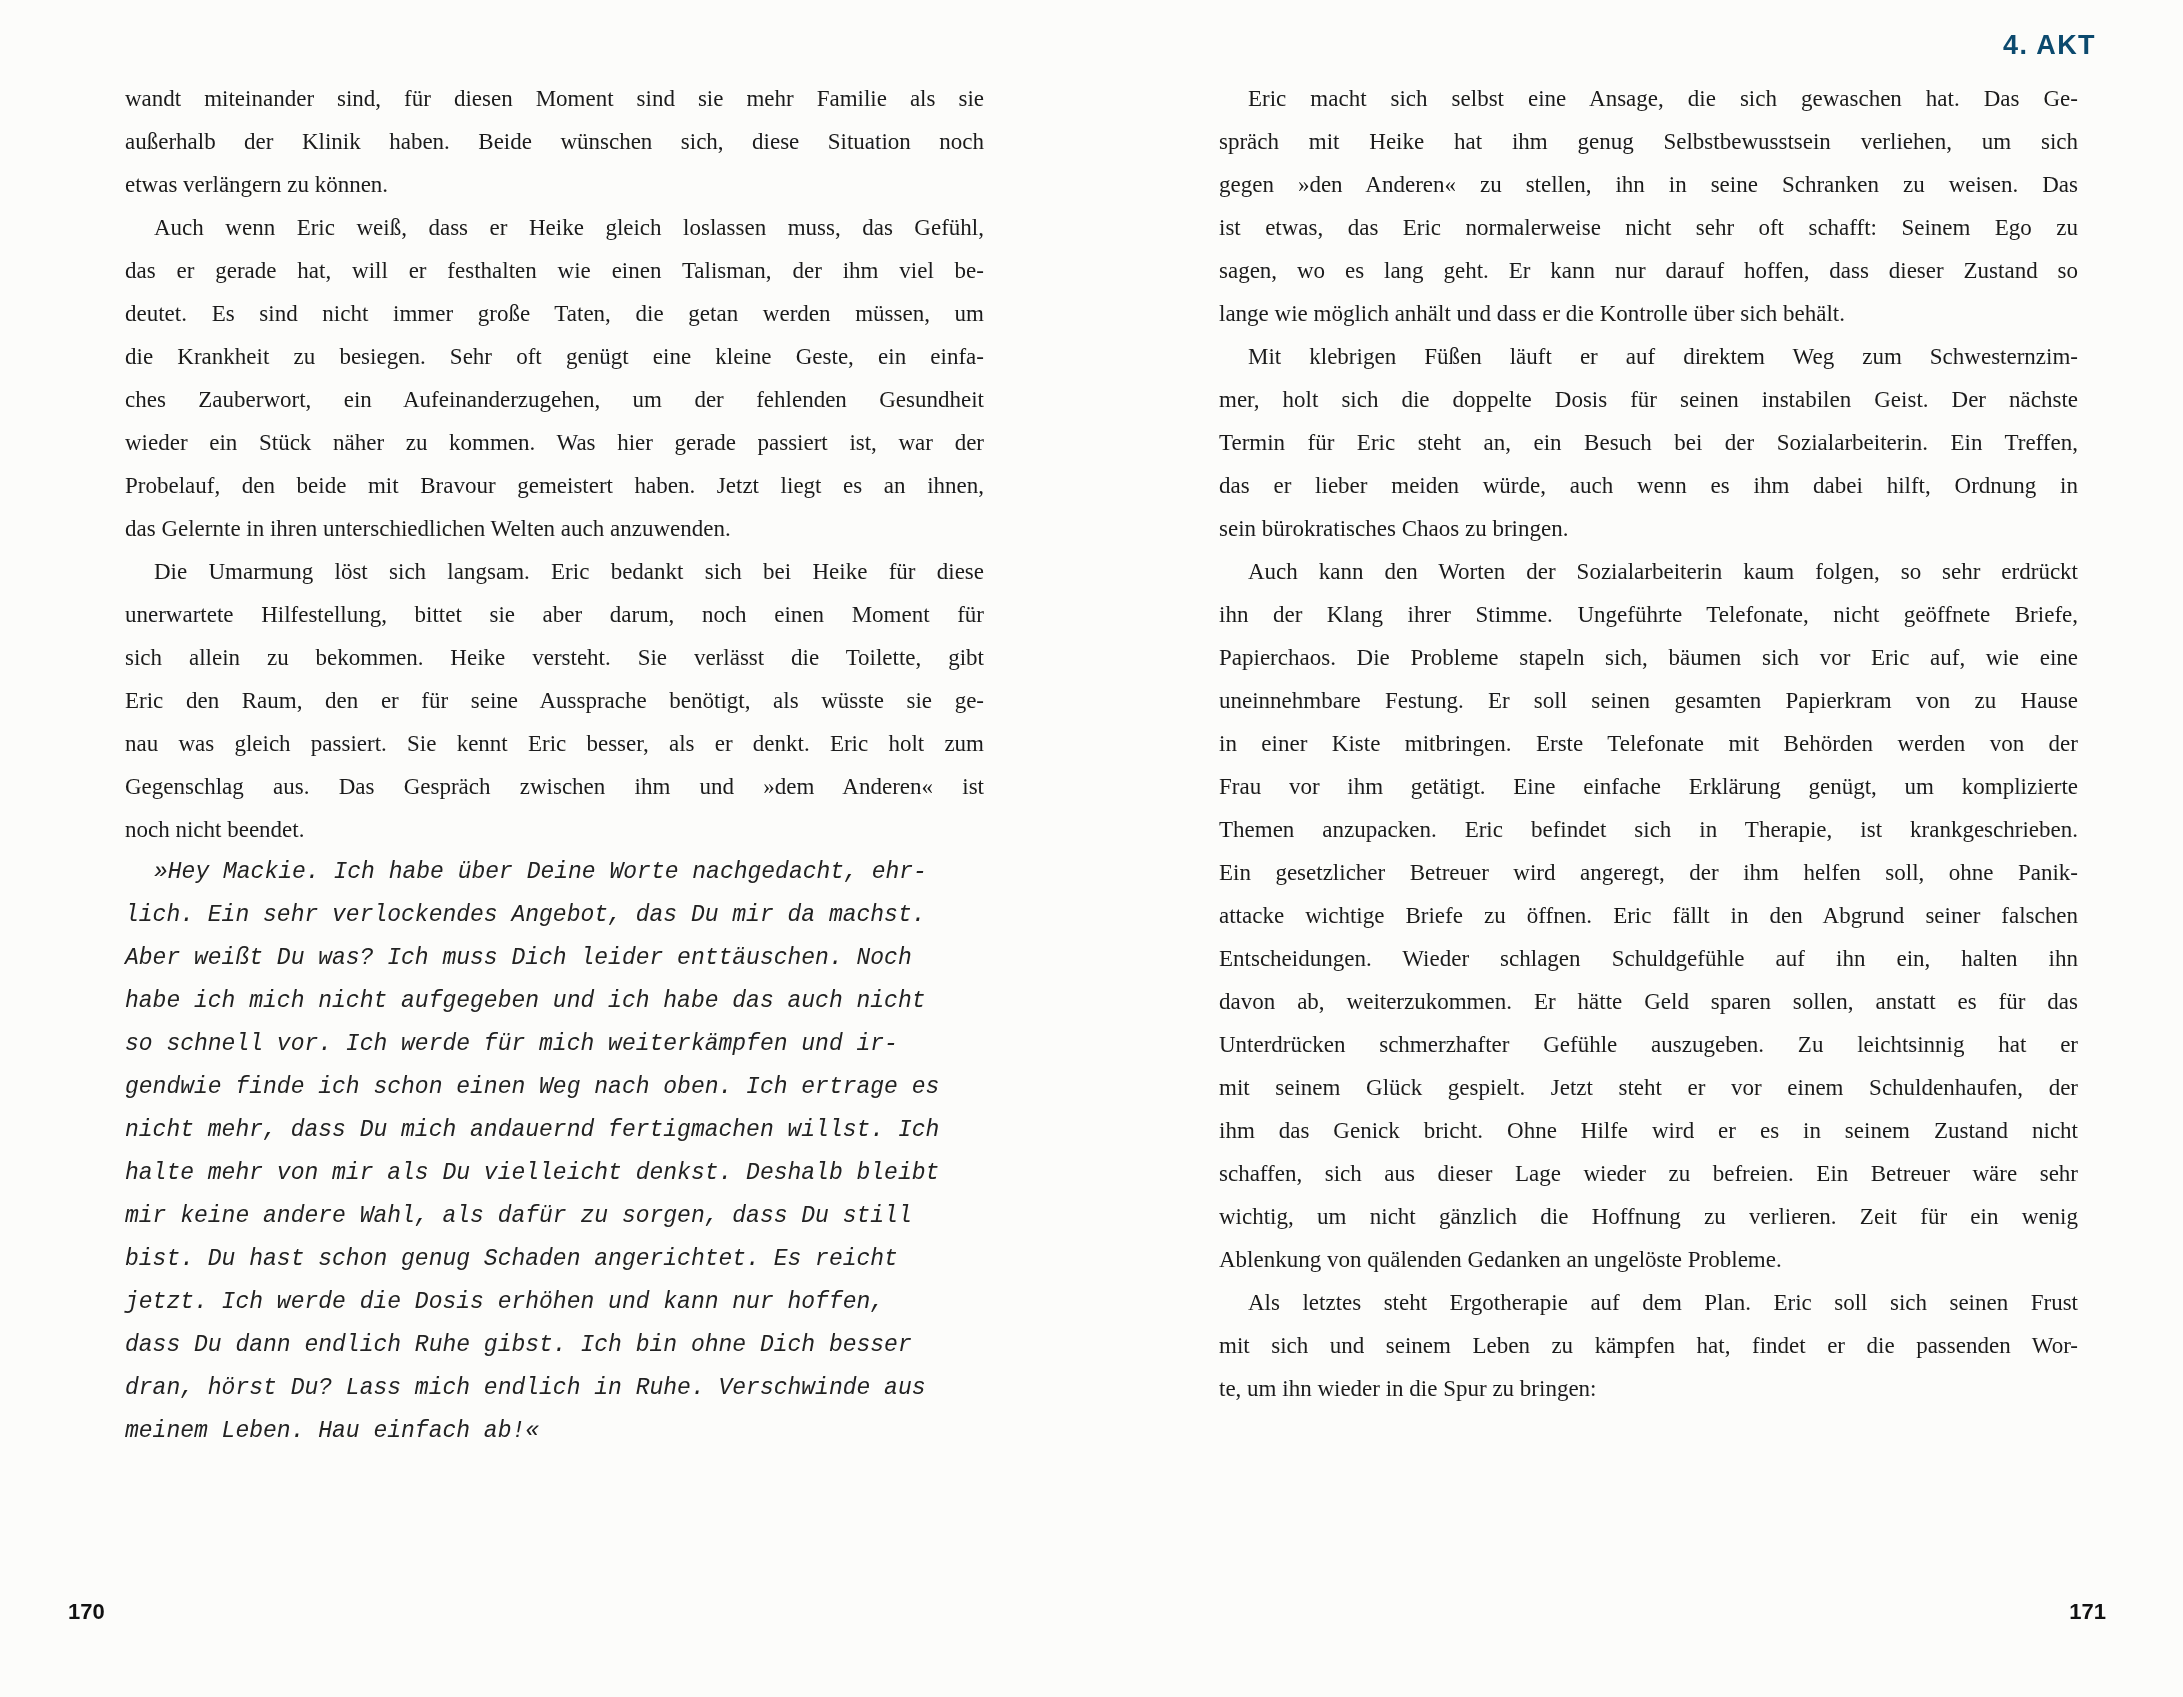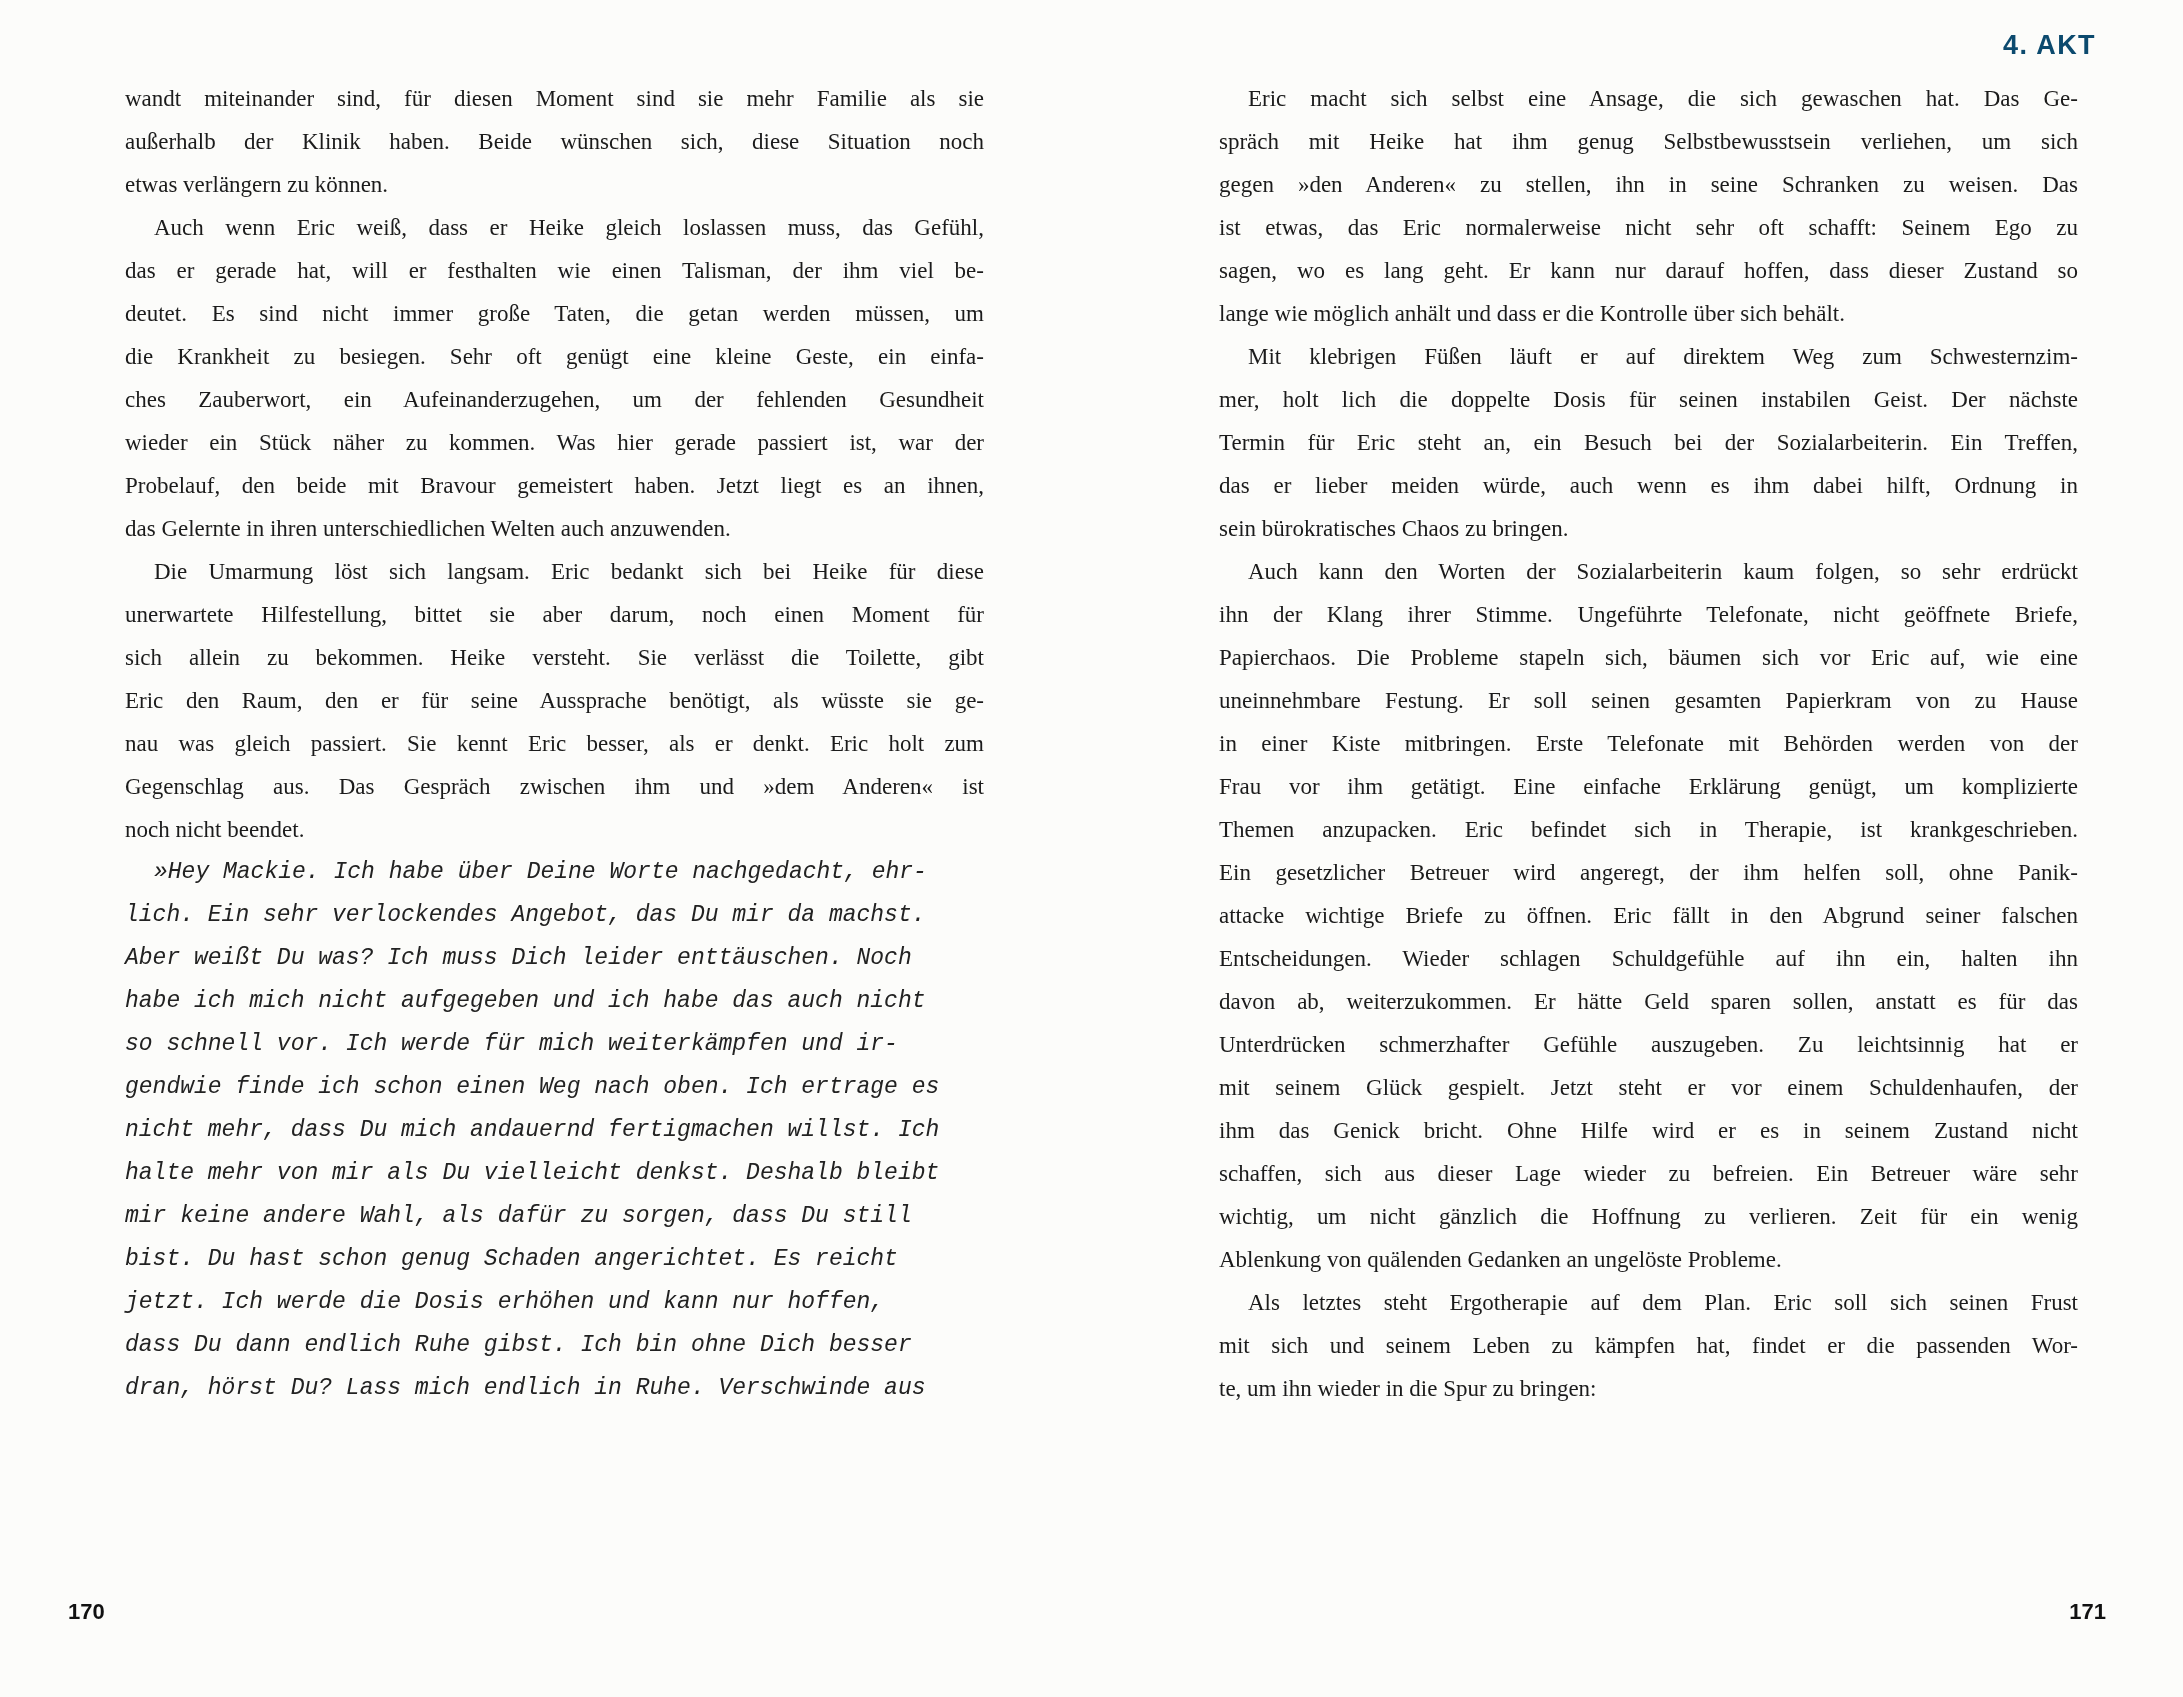--- a/index.html
+++ b/index.html
@@ -101,35 +101,36 @@
       <div class="line">habe ich mich nicht aufgegeben und ich habe das auch nicht</div>
       <div class="line">so schnell vor. Ich werde für mich weiterkämpfen und ir-</div>
       <div class="line">gendwie finde ich schon einen Weg nach oben. Ich ertrage es</div>
       <div class="line">nicht mehr, dass Du mich andauernd fertigmachen willst. Ich</div>
       <div class="line">halte mehr von mir als Du vielleicht denkst. Deshalb bleibt</div>
       <div class="line">mir keine andere Wahl, als dafür zu sorgen, dass Du still</div>
       <div class="line">bist. Du hast schon genug Schaden angerichtet. Es reicht</div>
       <div class="line">jetzt. Ich werde die Dosis erhöhen und kann nur hoffen,</div>
       <div class="line">dass Du dann endlich Ruhe gibst. Ich bin ohne Dich besser</div>
       <div class="line">dran, hörst Du? Lass mich endlich in Ruhe. Verschwinde aus</div>
+      <div class="line last">meinem Leben. Hau einfach ab!«</div>
     </div>
   </div>
 
 <div class="text-block right" id="right-block">
     <div class="para bodytext">
       <div class="line indent">Eric macht sich selbst eine Ansage, die sich gewaschen hat. Das Ge-</div>
       <div class="line">spräch mit Heike hat ihm genug Selbstbewusstsein verliehen, um sich</div>
       <div class="line">gegen »den Anderen« zu stellen, ihn in seine Schranken zu weisen. Das</div>
       <div class="line">ist etwas, das Eric normalerweise nicht sehr oft schafft: Seinem Ego zu</div>
       <div class="line">sagen, wo es lang geht. Er kann nur darauf hoffen, dass dieser Zustand so</div>
       <div class="line last">lange wie möglich anhält und dass er die Kontrolle über sich behält.</div>
     </div>
     <div class="para bodytext">
       <div class="line indent">Mit klebrigen Füßen läuft er auf direktem Weg zum Schwesternzim-</div>
-      <div class="line">mer, holt lich die doppelte Dosis für seinen instabilen Geist. Der nächste</div>
+      <div class="line">mer, holt sich die doppelte Dosis für seinen instabilen Geist. Der nächste</div>
       <div class="line">Termin für Eric steht an, ein Besuch bei der Sozialarbeiterin. Ein Treffen,</div>
       <div class="line">das er lieber meiden würde, auch wenn es ihm dabei hilft, Ordnung in</div>
       <div class="line last">sein bürokratisches Chaos zu bringen.</div>
     </div>
     <div class="para bodytext">
       <div class="line indent">Auch kann den Worten der Sozialarbeiterin kaum folgen, so sehr erdrückt</div>
       <div class="line">ihn der Klang ihrer Stimme. Ungeführte Telefonate, nicht geöffnete Briefe,</div>
       <div class="line">Papierchaos. Die Probleme stapeln sich, bäumen sich vor Eric auf, wie eine</div>
       <div class="line">uneinnehmbare Festung. Er soll seinen gesamten Papierkram von zu Hause</div>
       <div class="line">in einer Kiste mitbringen. Erste Telefonate mit Behörden werden von der</div>

